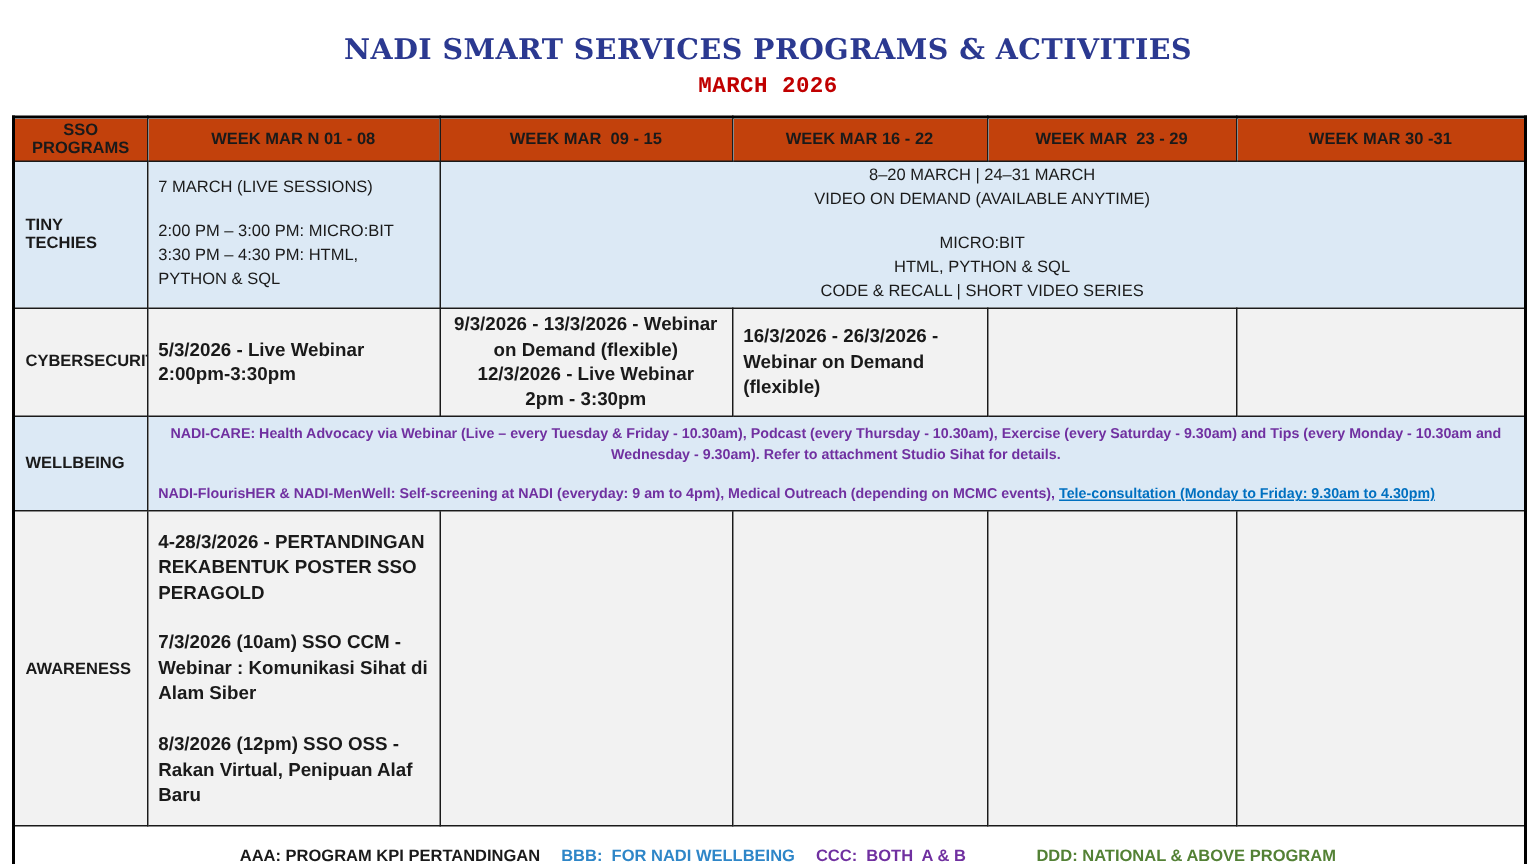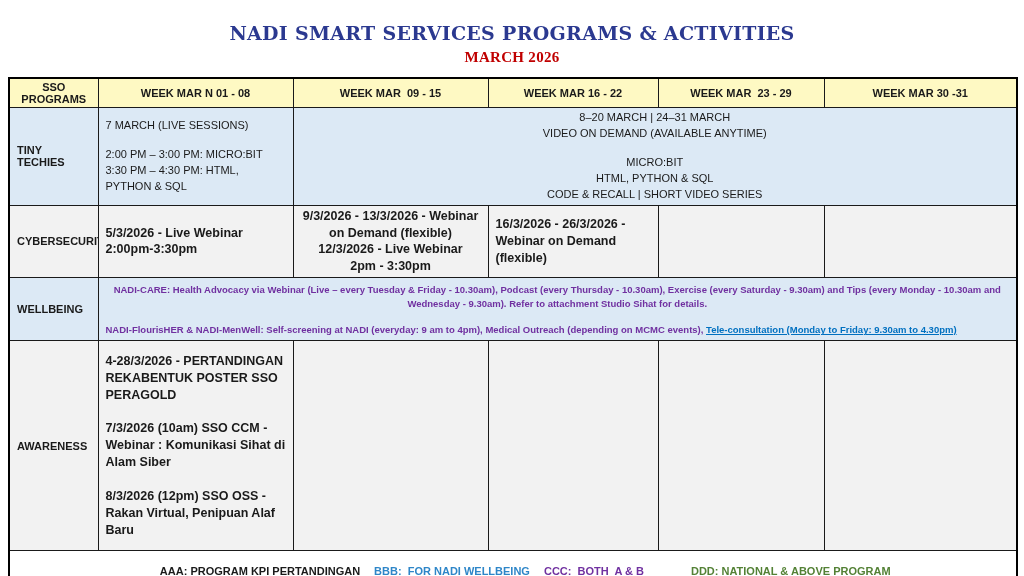--- a/index.html
+++ b/index.html
@@ -10,37 +10,37 @@
     color:#1a1a1a;
     position:relative;
     overflow:hidden;
   }
   .page-header{text-align:center;padding-top:22px;}
   .title{
     font-family:"DejaVu Serif", serif;
     font-weight:bold;font-size:19px;color:#2B3990;letter-spacing:.3px;
   }
   .subtitle{
-    font-family:Liberation Serif, serif;
+    font-family:Liberation Mono, monospace;
     font-weight:bold;font-size:15px;color:#C00000;margin-top:5px;letter-spacing:.3px;
   }
   table.grid{
     position:absolute;left:8px;top:77px;width:1008px;
     border-collapse:collapse;table-layout:fixed;
     border:2px solid #000;
   }
   .grid th,.grid td{
     border:1px solid #1a1a1a;
     padding:2px 7px;
     vertical-align:middle;
     overflow:hidden;
   }
   thead tr{height:23px;}
   thead th{
-    background:#fef9c3;font-size:11px;font-weight:bold;text-align:center;
+    background:#c2410c;font-size:11px;font-weight:bold;text-align:center;
     white-space:pre-wrap;
   }
   .rowlabel{font-size:11px;font-weight:bold;text-align:left;}
   tr.blue > th, tr.blue > td{background:#DCE9F5;}
   tr.gray > th, tr.gray > td{background:#F2F2F2;}
   tr.r-tiny{height:96px;}
   tr.r-cyber{height:72px;}
   tr.r-well{height:63px;}
   tr.r-aware{height:210px;}
   tr.r-foot{height:27px;}

